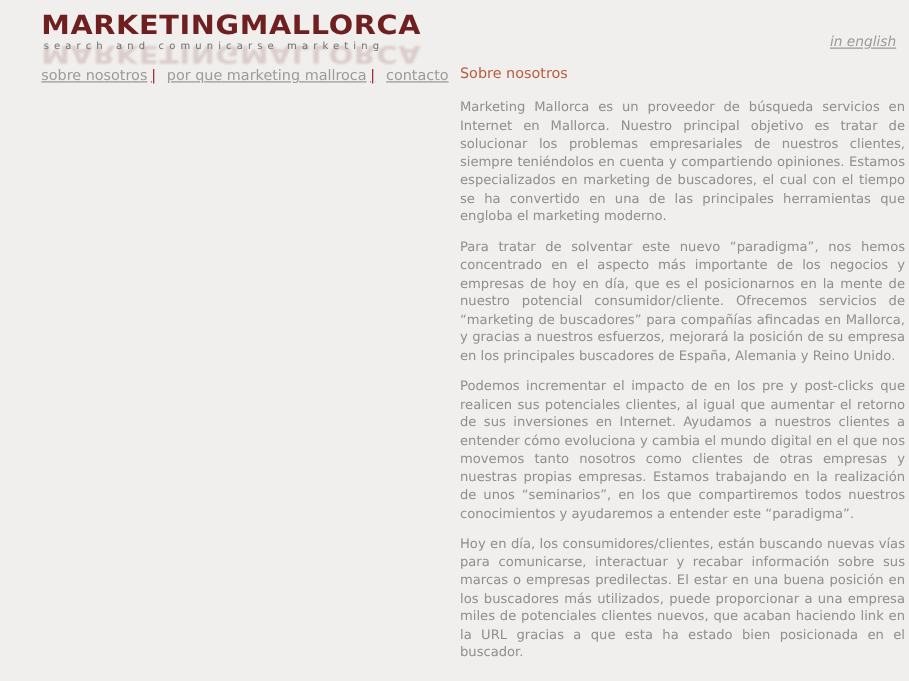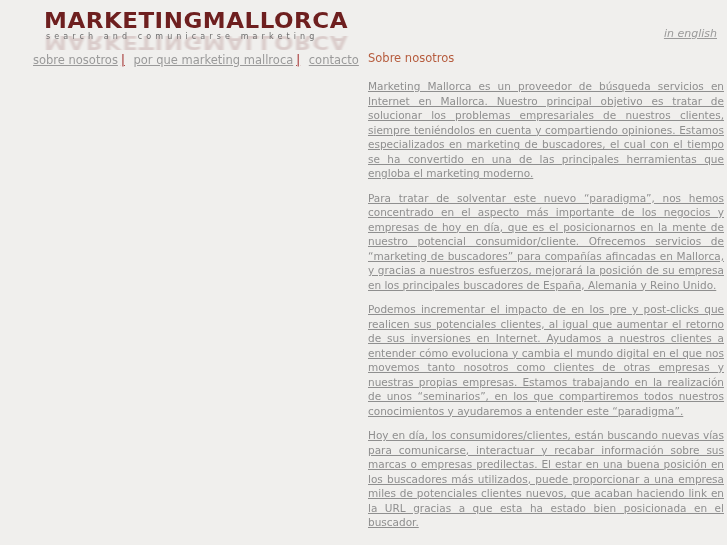--- a/index.html
+++ b/index.html
@@ -11,21 +11,21 @@
     --link_gray:#9a9a9a;
   }
   html,body{margin:0;padding:0;}
   body{
     width:727px;height:545px;position:relative;overflow:hidden;
     background:var(--background);
     font-family:"DejaVu Sans","Liberation Sans",sans-serif;
   }
 
   
-  .logo{position:absolute;left:44px;top:10px;width:300px;height:34px;cursor:pointer;}
+  .logo{position:absolute;left:33px;top:10px;width:300px;height:34px;cursor:pointer;}
   .logo-title{
     position:relative;z-index:1;
     font-weight:800;font-size:23px;line-height:24px;letter-spacing:0.5px;
     color:var(--logo);white-space:nowrap;
     transform:scaleY(0.92);transform-origin:top left;
   }
   .logo-mirror{
     position:absolute;left:0;top:21px;z-index:0;
     font-weight:800;font-size:23px;line-height:24px;letter-spacing:0.5px;
     color:var(--logo);white-space:nowrap;
@@ -58,21 +58,20 @@
   .content{position:absolute;left:368px;top:51px;width:356px;}
   .content h1{
     margin:0 0 14px 0;
     font-size:11.5px;font-weight:400;color:var(--heading);
   }
   .content p{
     margin:0 0 10px 0;
     font-size:10.5px;line-height:14.5px;
     color:var(--body_text);
     text-align:justify;
-    text-decoration:underline;
   }
 </style>
 </head>
 <body>
 
 <div class="logo">
   <div class="logo-title">MARKETINGMALLORCA</div>
   <div class="logo-mirror">MARKETINGMALLORCA</div>
   <div class="logo-subtitle">search and comunicarse marketing</div>
 </div>

